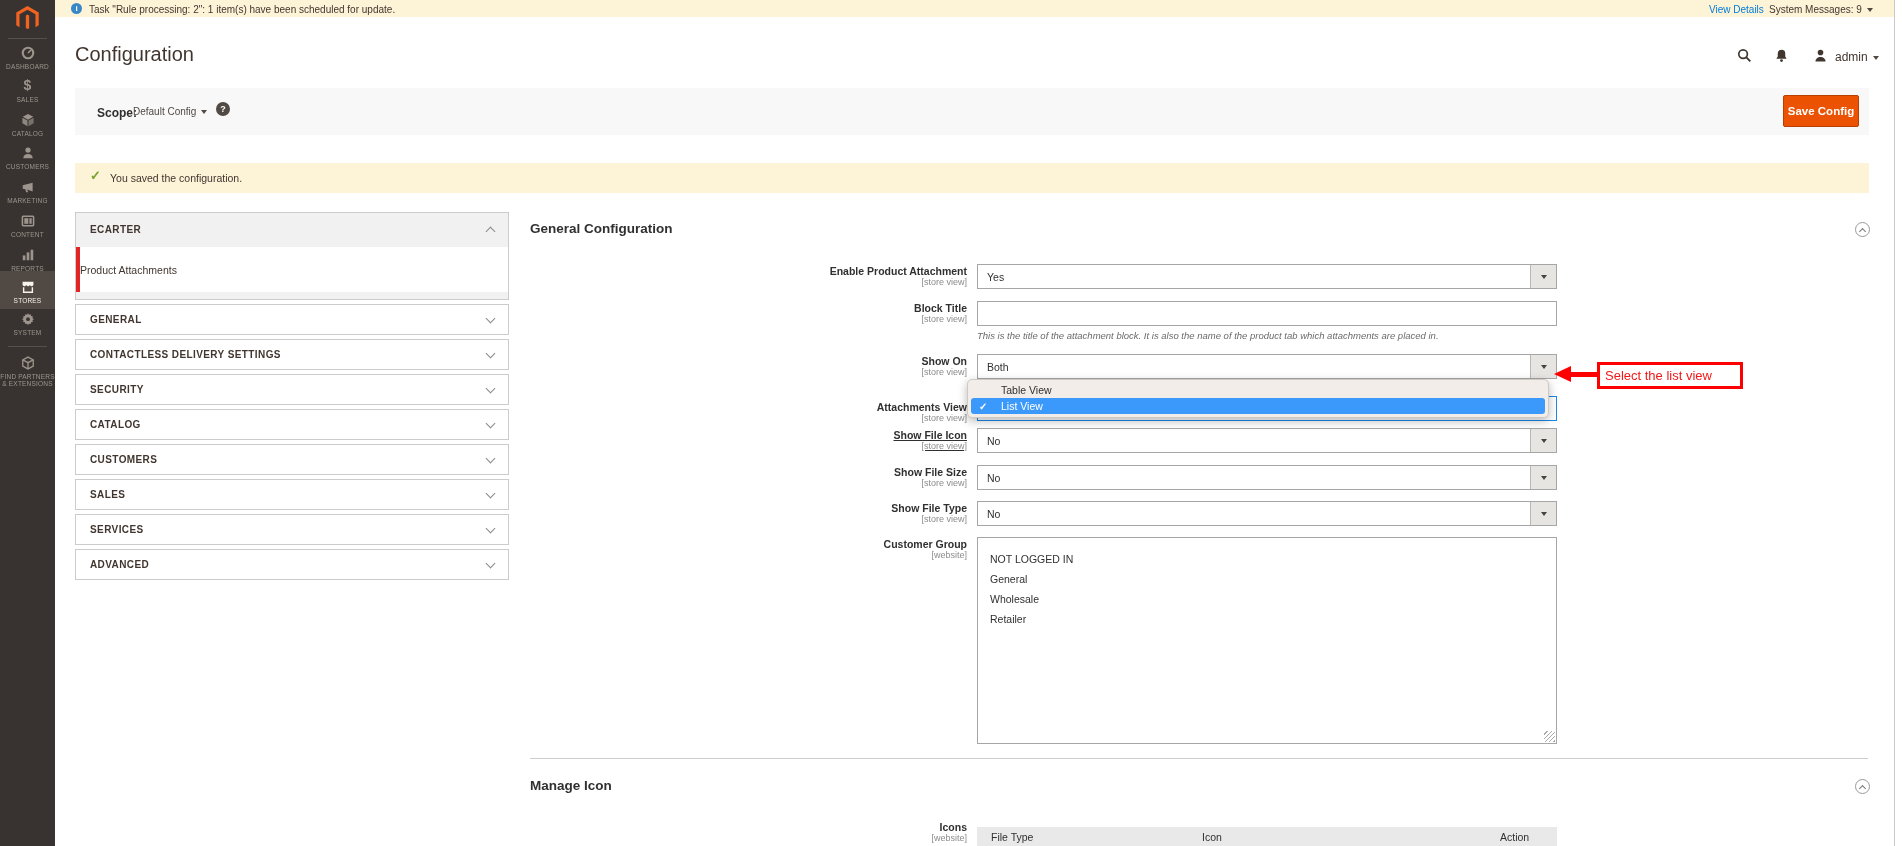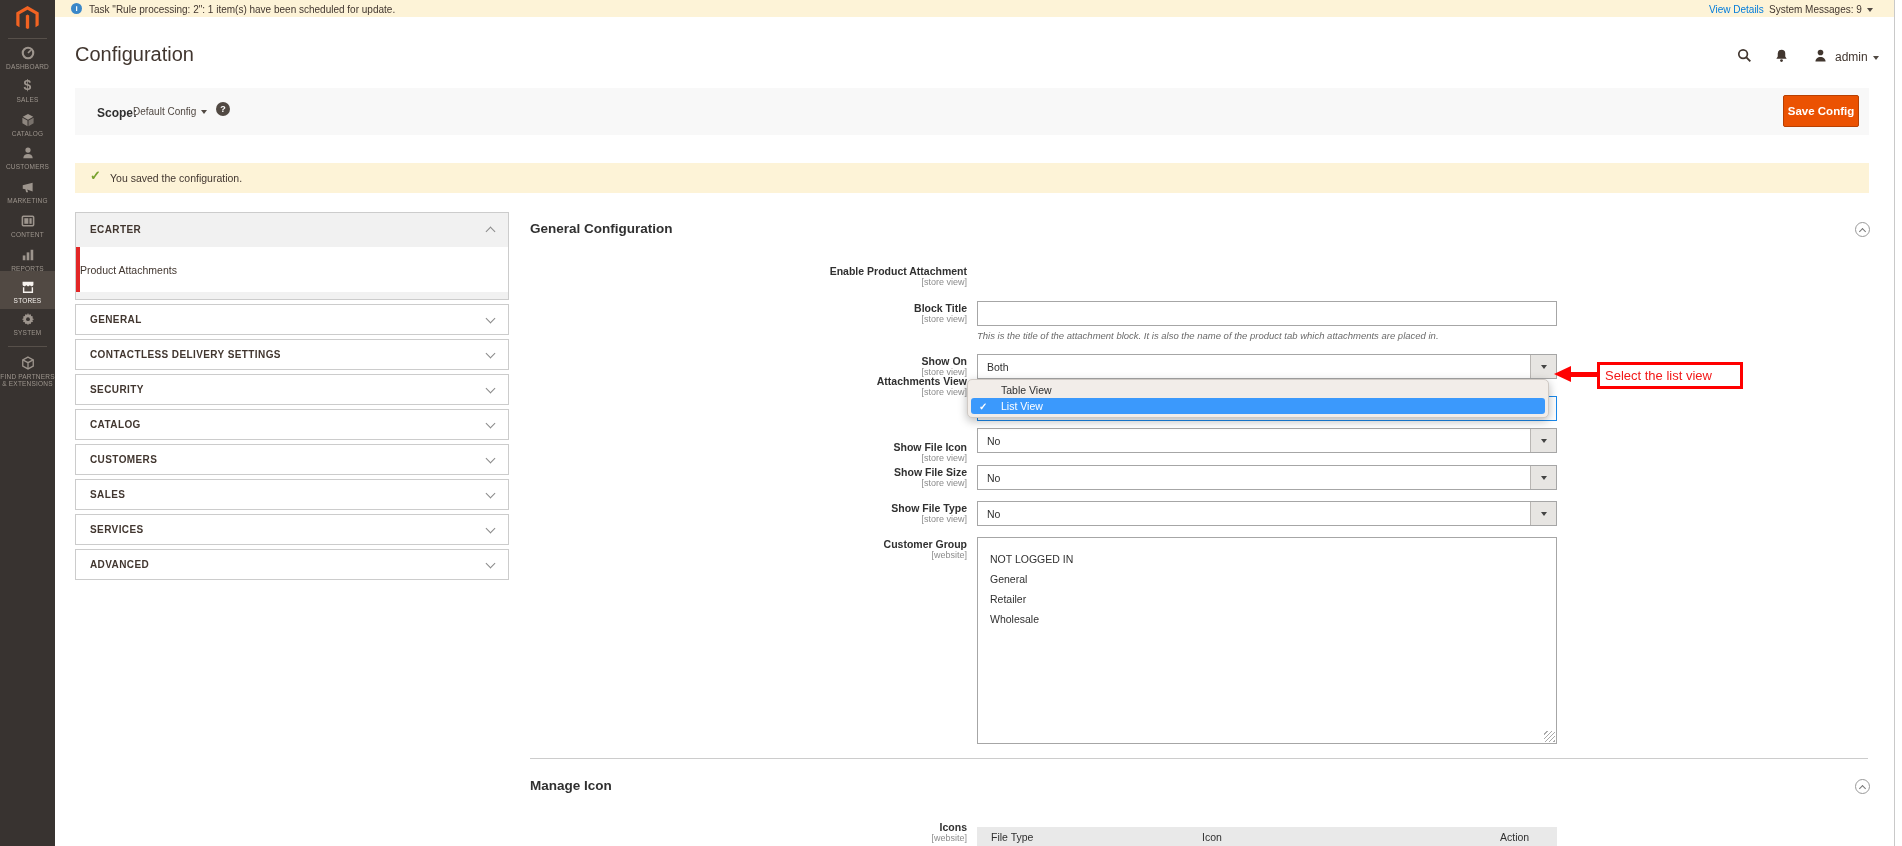--- a/index.html
+++ b/index.html
@@ -274,56 +274,62 @@
 
   <div class="sec-title" style="top:221px;">General Configuration</div>
   <div class="collapse-circ" style="top:222px;">
       <span class="chev up"></span>
     </div>
 
   <div class="flabel" style="top:266px;">
     <div class="l1">Enable Product Attachment</div>
     <div class="l2">[store view]</div>
   </div>
+  <div class="sel" style="top:264px;">
+    <span>Yes</span>
+    <span class="caretbox">
+        <span class="tri"></span>
+      </span>
+  </div>
 
   <div class="flabel" style="top:303px;">
     <div class="l1">Block Title</div>
     <div class="l2">[store view]</div>
   </div>
   <input class="txtin" style="top: 301px;" type="text" value="">
   <div class="note">This is the title of the attachment block. It is also the name of the product tab which attachments are placed in.</div>
 
   <div class="flabel" style="top:356px;">
     <div class="l1">Show On</div>
     <div class="l2">[store view]</div>
   </div>
   <div class="sel" style="top:354px;">
     <span>Both</span>
     <span class="caretbox">
         <span class="tri"></span>
       </span>
   </div>
 
-  <div class="flabel" style="top:376px;">
+  <div class="flabel" style="top:402px;">
     <div class="l1">Attachments View</div>
     <div class="l2">[store view]</div>
   </div>
   <div class="focus-sel"></div>
 
   <div class="ddpanel">
     <div class="ddopt">
       <span>Table View</span>
     </div>
     <div class="ddopt on">
       <span class="ck">✓</span>
       <span>List View</span>
     </div>
   </div>
 
-  <div class="flabel" style="top:442px;">
+  <div class="flabel" style="top:430px;text-decoration:underline;">
     <div class="l1">Show File Icon</div>
     <div class="l2">[store view]</div>
   </div>
   <div class="sel" style="top:428px;">
     <span>No</span>
     <span class="caretbox">
         <span class="tri"></span>
       </span>
   </div>
 
@@ -349,22 +355,22 @@
       </span>
   </div>
 
   <div class="flabel" style="top:539px;">
     <div class="l1">Customer Group</div>
     <div class="l2">[website]</div>
   </div>
   <div class="multi">
     <div class="opt">NOT LOGGED IN</div>
     <div class="opt">General</div>
+    <div class="opt">Wholesale</div>
     <div class="opt">Retailer</div>
-    <div class="opt">Wholesale</div>
     <span class="rz"></span>
   </div>
 
   <div class="hr"></div>
   <div class="sec-title" style="top:778px;">Manage Icon</div>
   <div class="collapse-circ" style="top:779px;">
       <span class="chev up"></span>
     </div>
 
   <div class="icons-lb">

